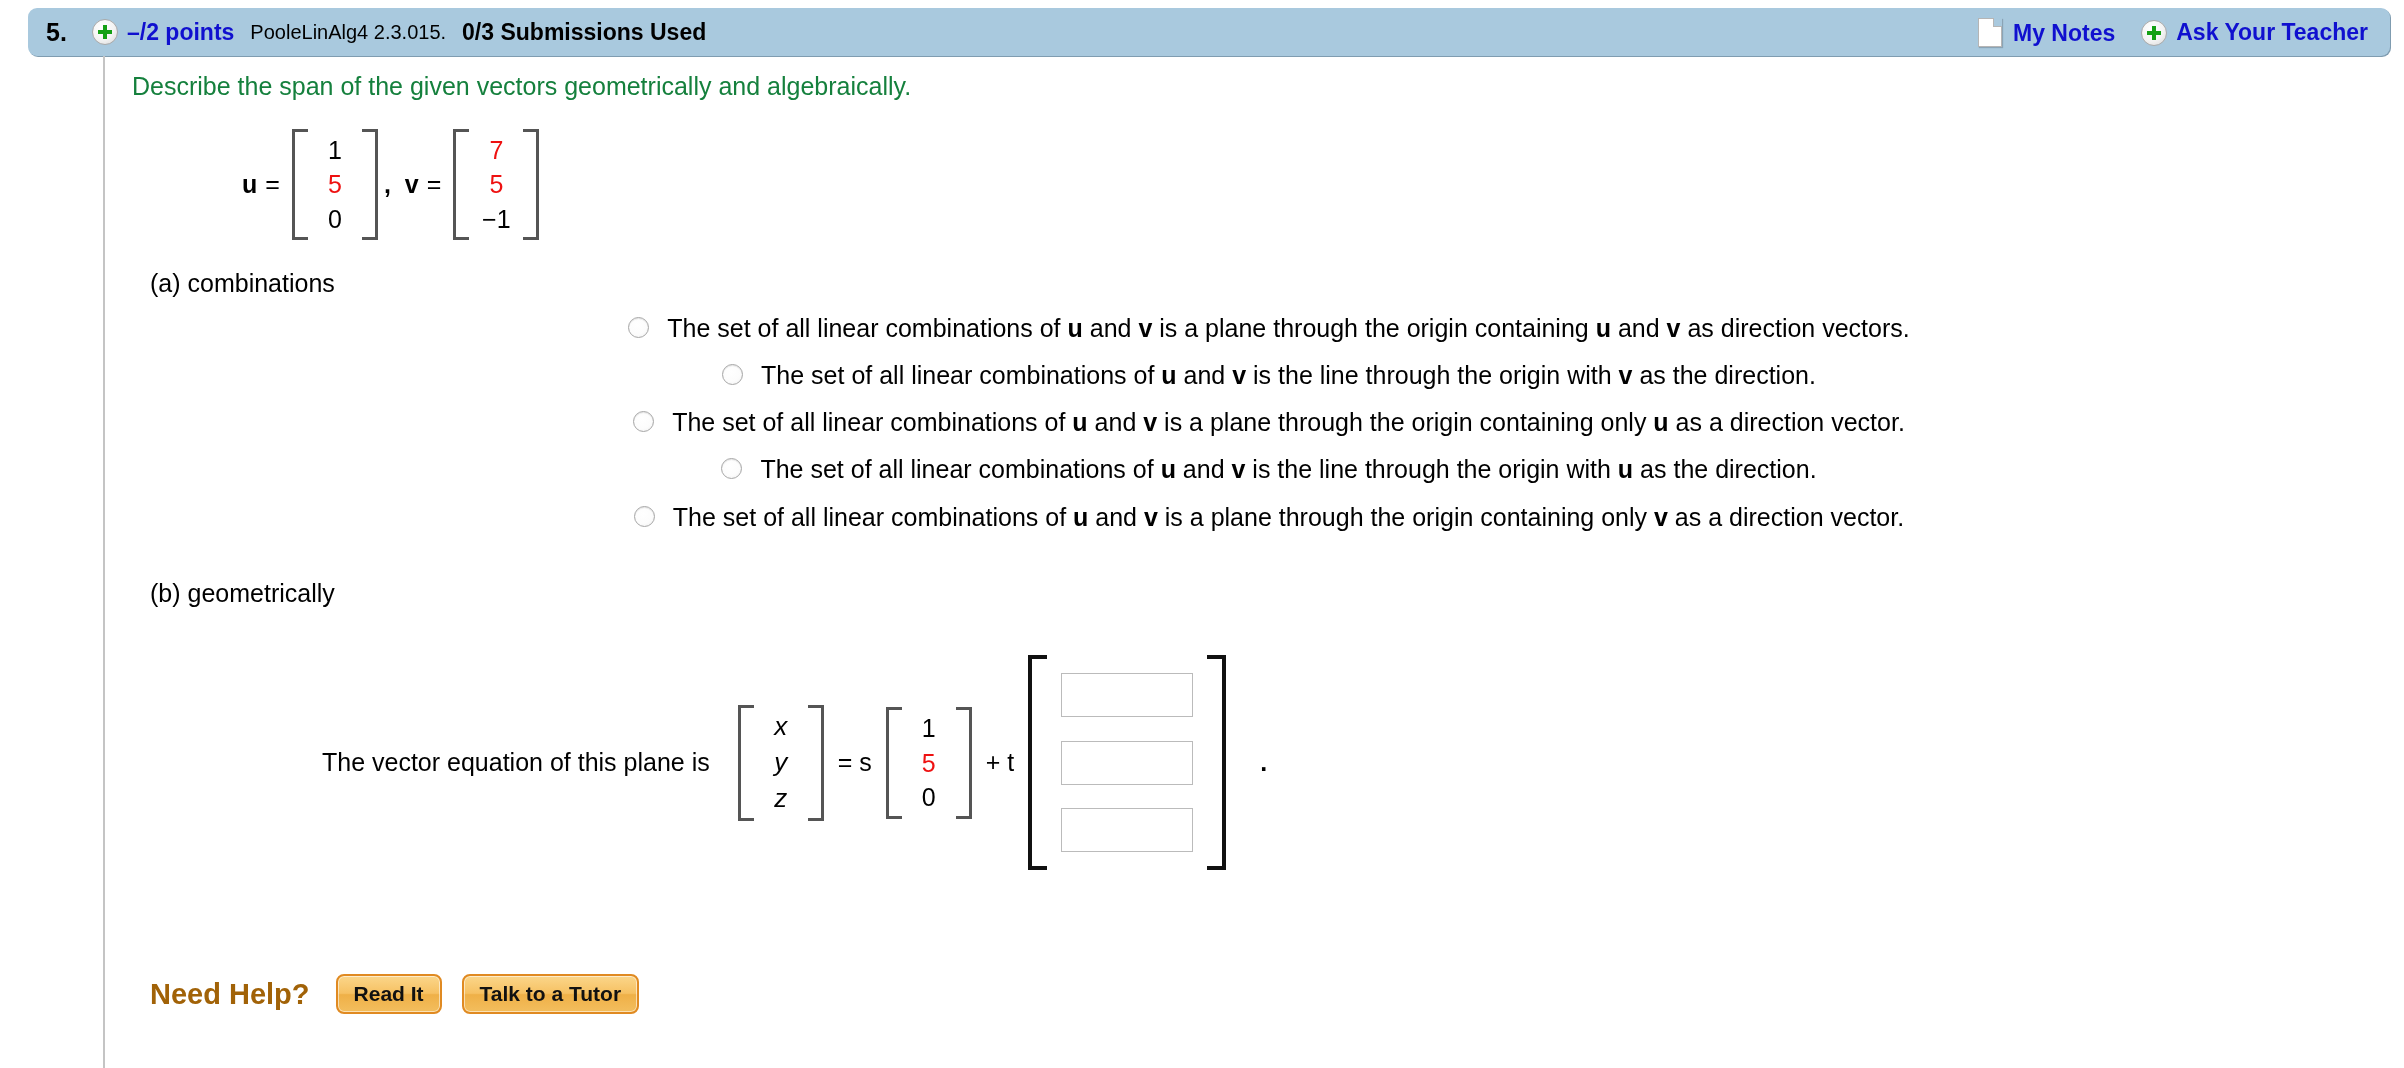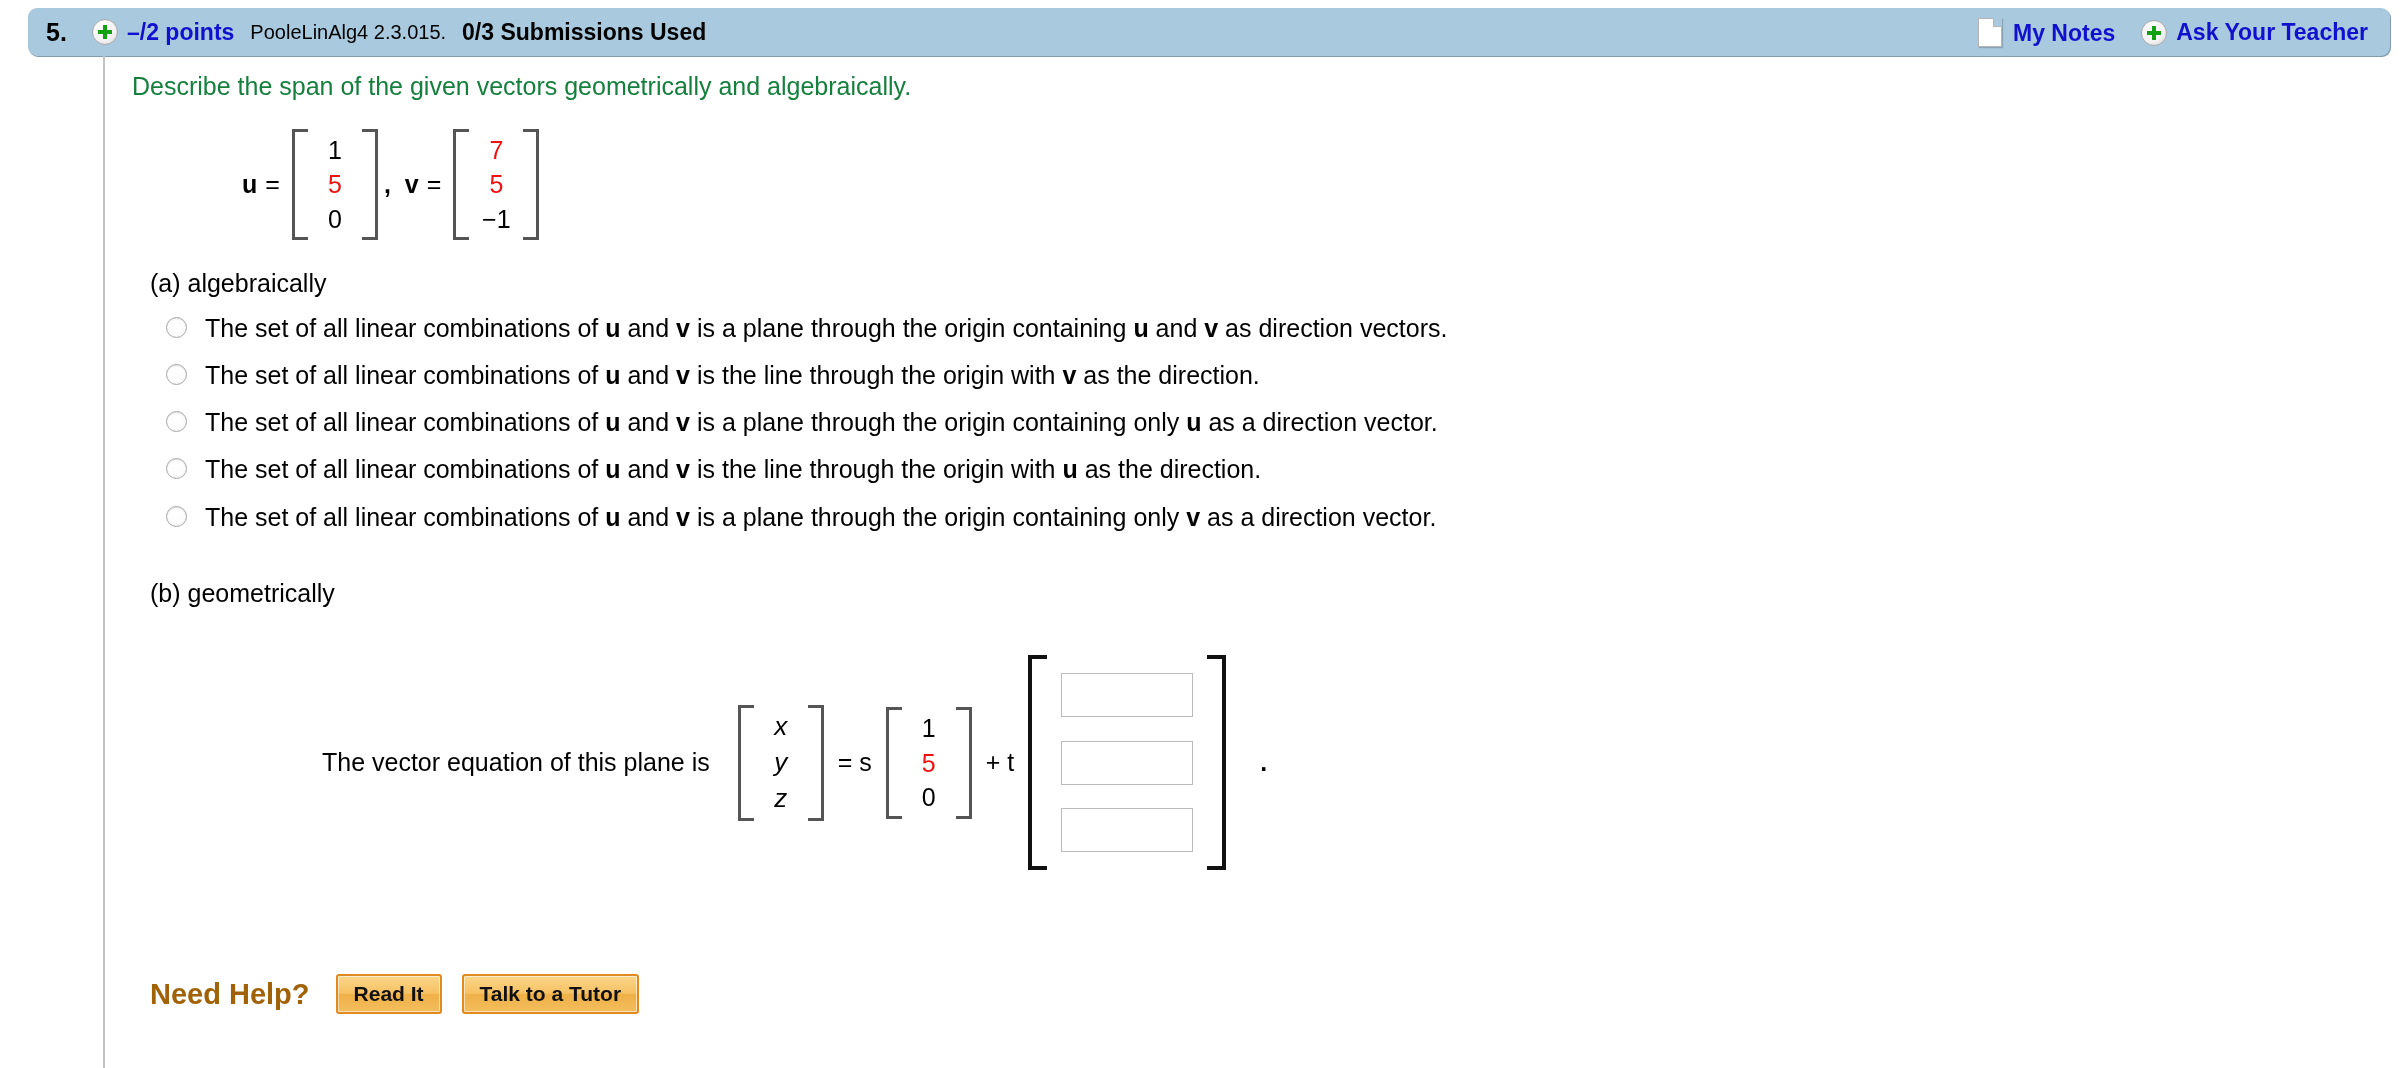--- a/index.html
+++ b/index.html
@@ -182,20 +182,21 @@
   }
 
   
   #choice-list { margin-top: 12px; }
   .choice {
     display: flex;
     align-items: flex-start;
     margin-left: 34px;
     margin-bottom: 11px;
     cursor: pointer;
+    justify-content: center;
   }
   .radio {
     width: 21px;
     height: 21px;
     border-radius: 50%;
     background: radial-gradient(circle at 42% 35%, #ffffff 0%, #fcfcfc 60%, #ededed 100%);
     border: 1px solid #a6a6a6;
     box-sizing: border-box;
     flex: none;
     margin-top: 7px;
@@ -261,21 +262,21 @@
     margin-right: 26px;
     white-space: nowrap;
   }
   .help-btn {
     font-family: "Liberation Sans", sans-serif;
     font-size: 21px;
     font-weight: bold;
     color: #111;
     background: linear-gradient(to bottom, #fbd68a 0%, #f6c163 48%, #efb047 52%, #f3be5e 100%);
     border: 2px solid #e08a22;
-    border-radius: 3px;
+    border-radius: 8px;
     padding: 6px 16px;
     margin-right: 20px;
     cursor: pointer;
     box-shadow: inset 0 0 0 1px rgba(255,255,255,.55);
     white-space: nowrap;
   }
 </style>
 </head>
 <body>
 
@@ -327,21 +328,21 @@
       <span class="brk brk-l"></span>
       <span class="cells">
         <span class="cell red">7</span>
         <span class="cell red">5</span>
         <span class="cell">−1</span>
       </span>
       <span class="brk brk-r"></span>
     </span>
   </div>
 
-  <div class="part-label">(a) algebraically</div>
+  <div class="part-label">(a) combinations</div>
 
   <div id="choice-list">
 
     <label class="choice">
       <span class="radio"></span>
       <span class="choice-text"><span>The set of all linear combinations of </span><b>u</b><span> and </span><b>v</b><span> is a plane through the origin containing </span><b>u</b><span> and </span><b>v</b><span> as direction vectors.</span></span>
     </label>
 
     <label class="choice">
       <span class="radio"></span>

